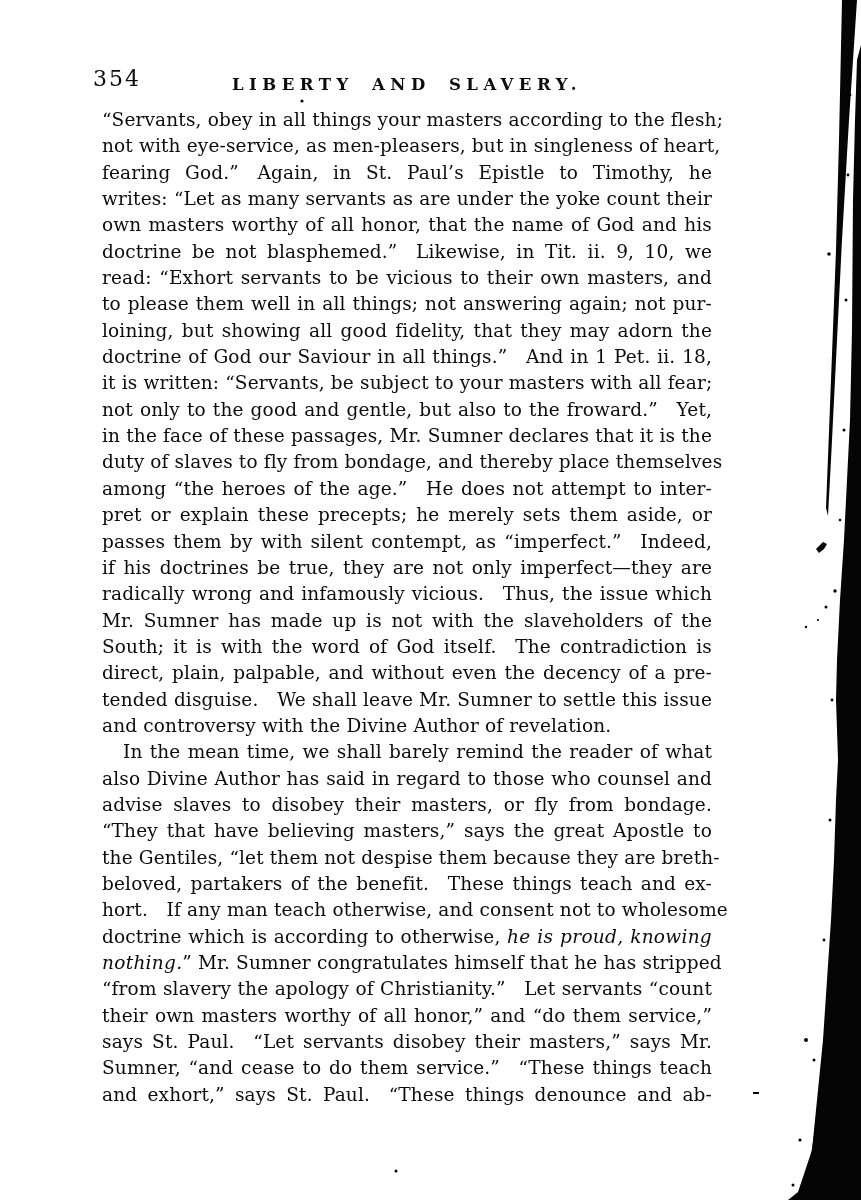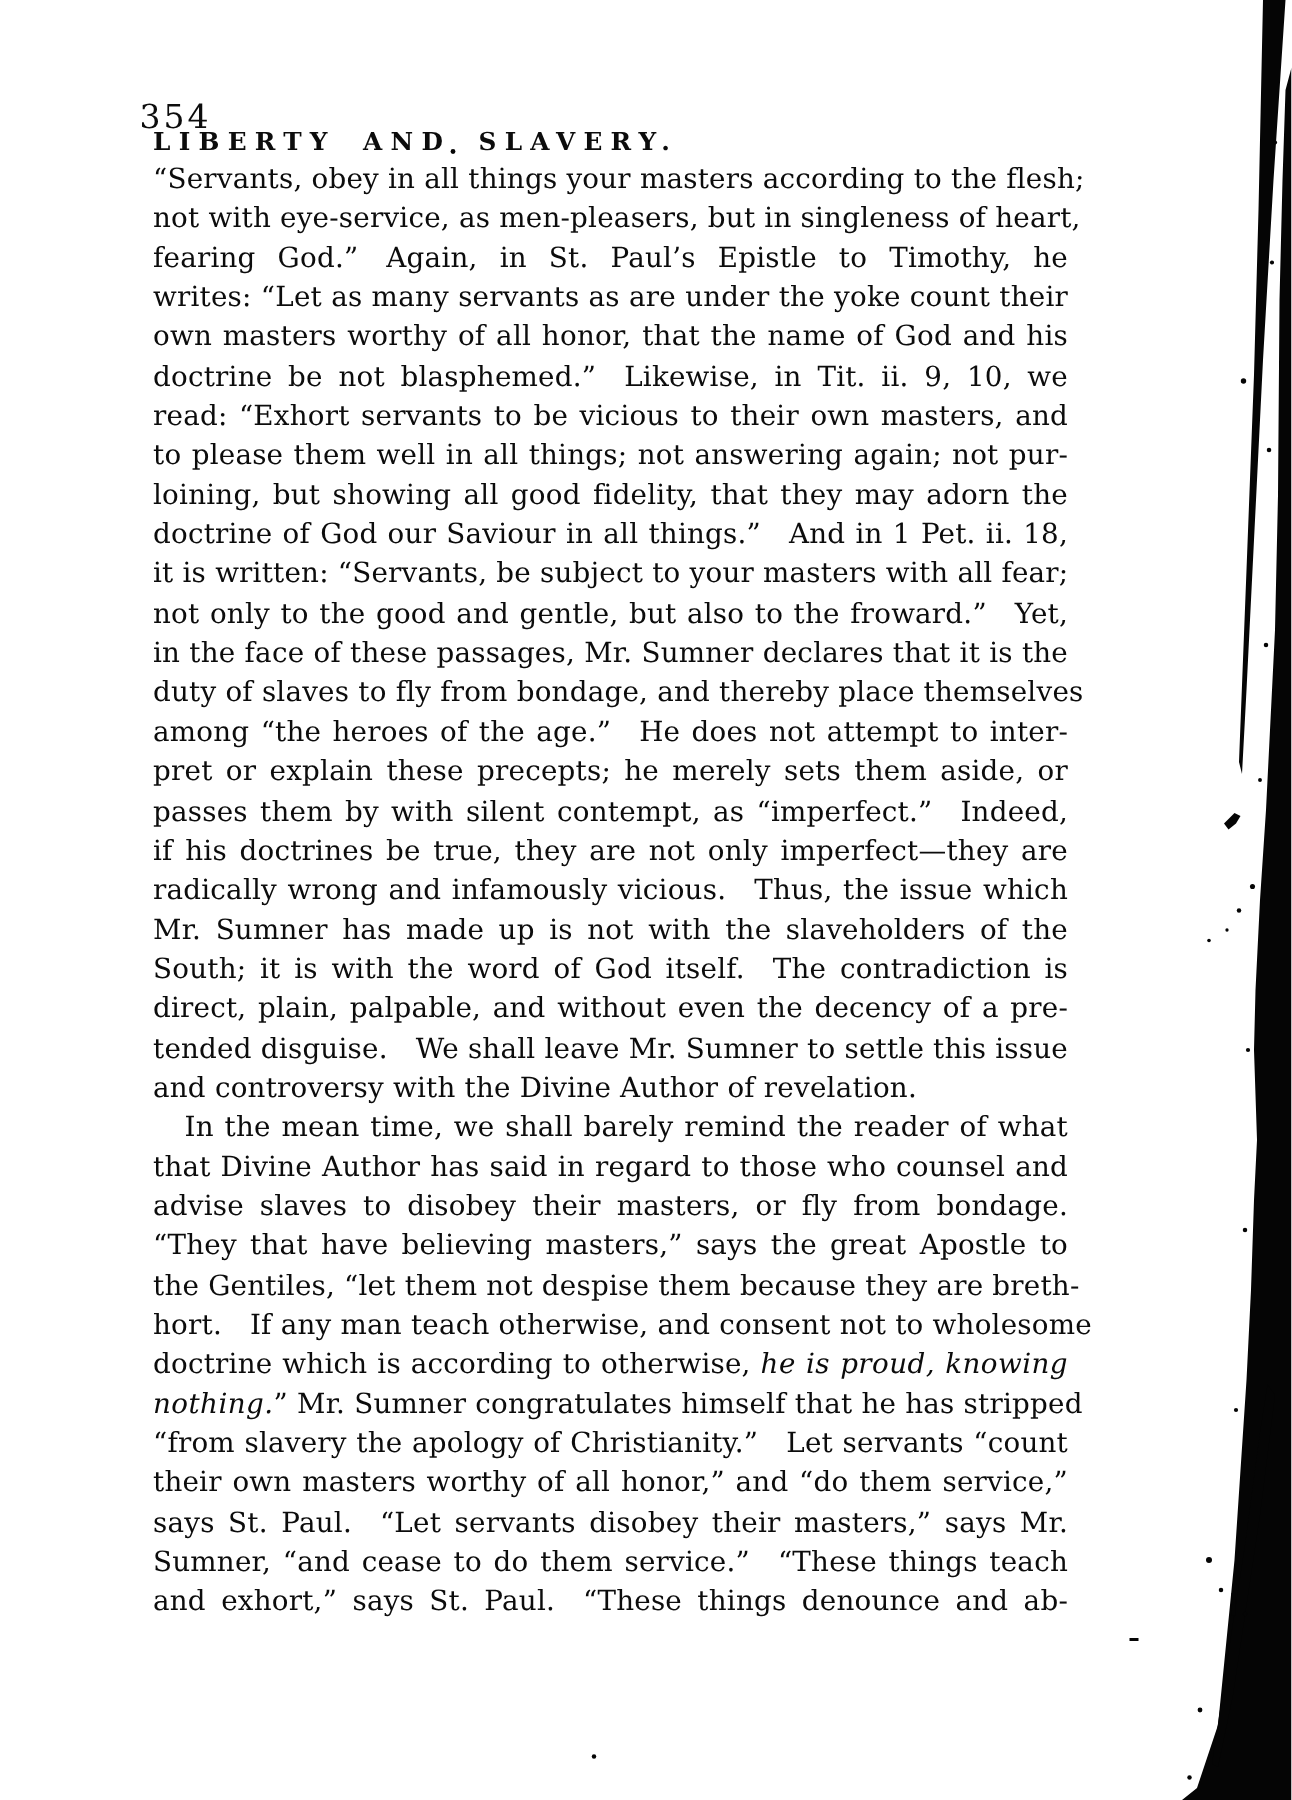--- a/index.html
+++ b/index.html
@@ -10,21 +10,22 @@
     overflow: hidden;
     font-family: "DejaVu Serif", serif;
     color: #0c0c0c;
   }
   .page { position: absolute; inset: 0; }
   .folio {
     position: absolute; left: 93px; top: 66px;
     font-size: 22px; letter-spacing: 2px;
   }
   .running-head {
-    position: absolute; left: 102px; top: 85px; width: 610px;
+    position: absolute; left: 102px; top: 75px; width: 610px;
+    text-align: center;
     font-size: 16.5px; font-weight: bold;
     letter-spacing: 5.5px; word-spacing: 7px;
     white-space: nowrap;
   }
   .body-text {
     position: absolute; left: 102px; top: 107px; width: 610px;
   }
   .line {
     font-size: 18.5px;
     line-height: 26.35px;
@@ -72,24 +73,25 @@
       <div class="line"><span>pret or explain these precepts; he merely sets them aside, or</span></div>
       <div class="line"><span>passes them by with silent contempt, as “imperfect.” Indeed,</span></div>
       <div class="line"><span>if his doctrines be true, they are not only imperfect—they are</span></div>
       <div class="line"><span>radically wrong and infamously vicious. Thus, the issue which</span></div>
       <div class="line"><span>Mr. Sumner has made up is not with the slaveholders of the</span></div>
       <div class="line"><span>South; it is with the word of God itself. The contradiction is</span></div>
       <div class="line"><span>direct, plain, palpable, and without even the decency of a pre-</span></div>
       <div class="line"><span>tended disguise. We shall leave Mr. Sumner to settle this issue</span></div>
       <div class="line no-just"><span>and controversy with the Divine Author of revelation.</span></div>
       <div class="line indent"><span>In the mean time, we shall barely remind the reader of what</span></div>
-      <div class="line"><span>that Divine Author has said in regard to those who counsel and</span></div>
+      <div class="line"><span>also Divine Author has said in regard to those who counsel and</span></div>
       <div class="line"><span>advise slaves to disobey their masters, or fly from bondage.</span></div>
       <div class="line"><span>“They that have believing masters,” says the great Apostle to</span></div>
       <div class="line"><span>the Gentiles, “let them not despise them because they are breth-</span></div>
+      <div class="line"><span>beloved, partakers of the benefit. These things teach and ex-</span></div>
       <div class="line"><span>hort. If any man teach otherwise, and consent not to wholesome</span></div>
       <div class="line"><span>doctrine which is according to otherwise, </span><i>he is proud, knowing</i></div>
       <div class="line"><i>nothing.</i><span>” Mr. Sumner congratulates himself that he has stripped</span></div>
       <div class="line"><span>“from slavery the apology of Christianity.” Let servants “count</span></div>
       <div class="line"><span>their own masters worthy of all honor,” and “do them service,”</span></div>
       <div class="line"><span>says St. Paul. “Let servants disobey their masters,” says Mr.</span></div>
       <div class="line"><span>Sumner, “and cease to do them service.” “These things teach</span></div>
       <div class="line"><span>and exhort,” says St. Paul. “These things denounce and ab-</span></div>
     </div>
 

